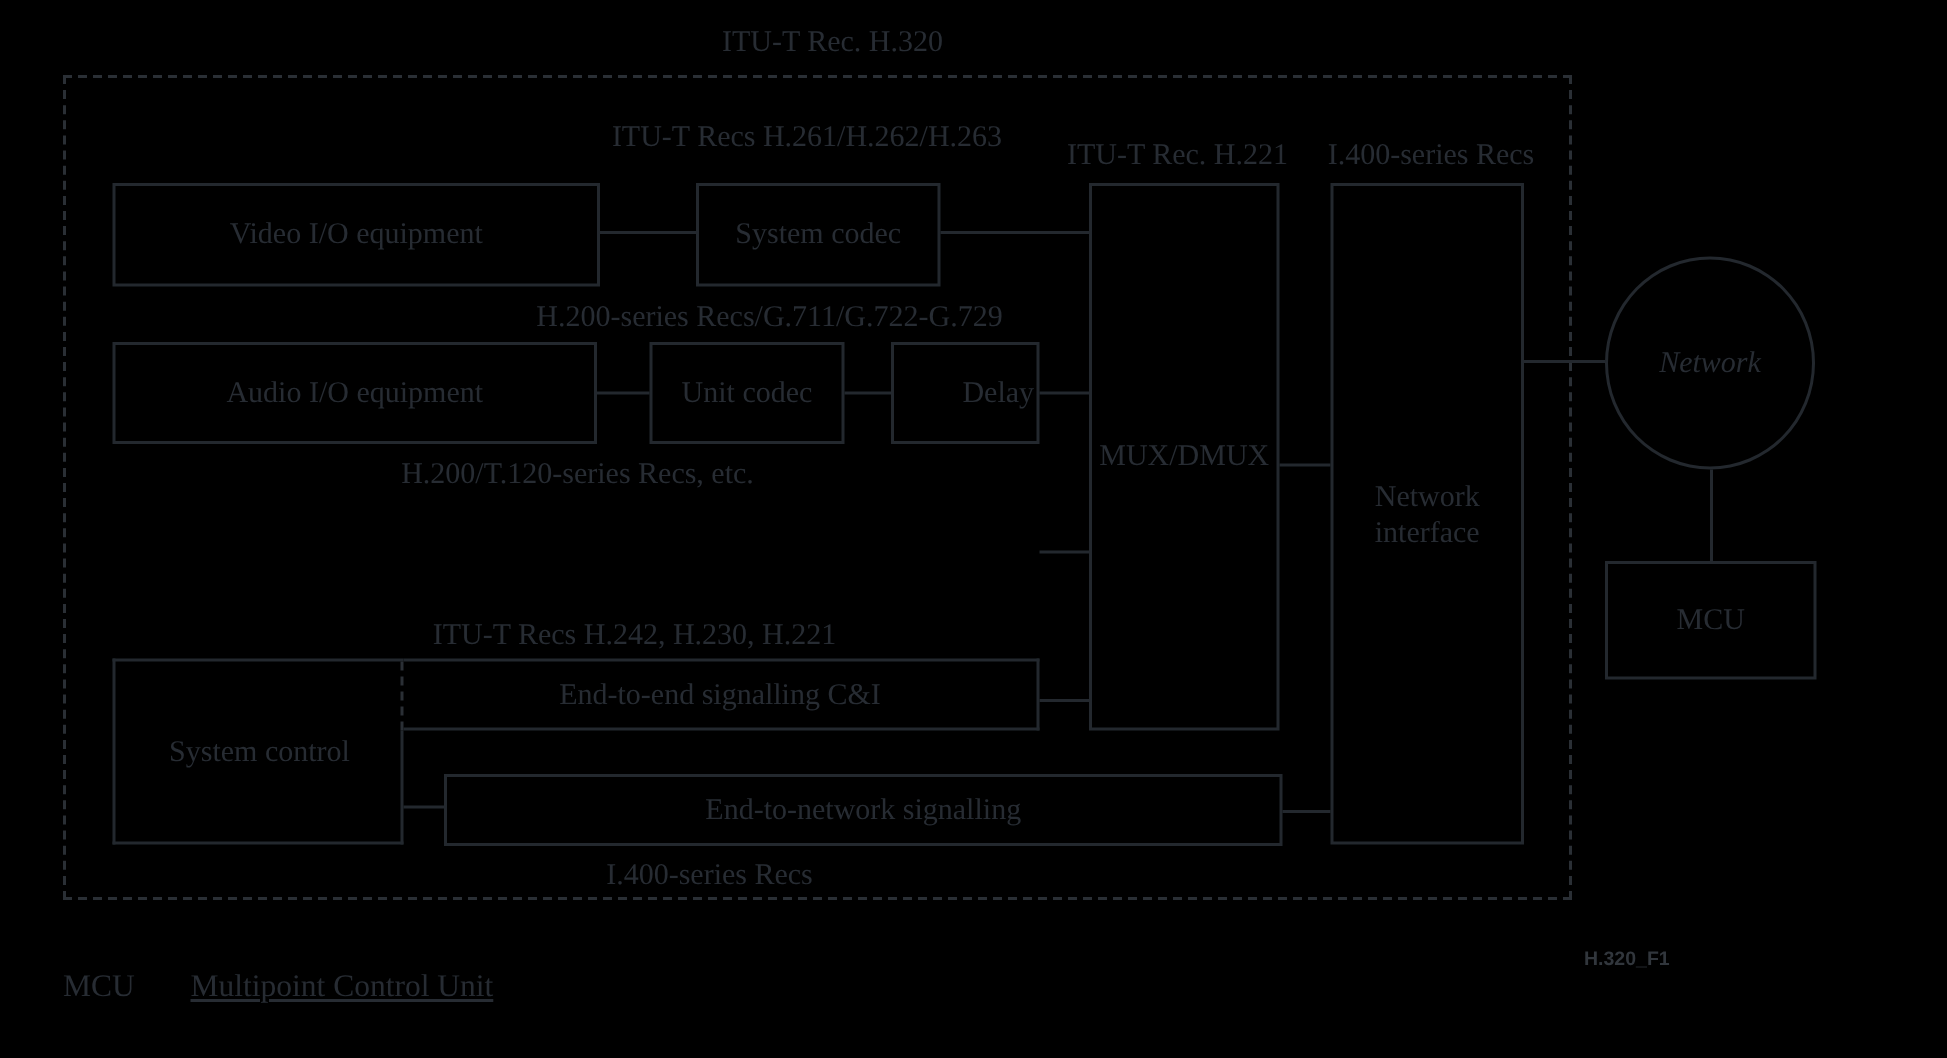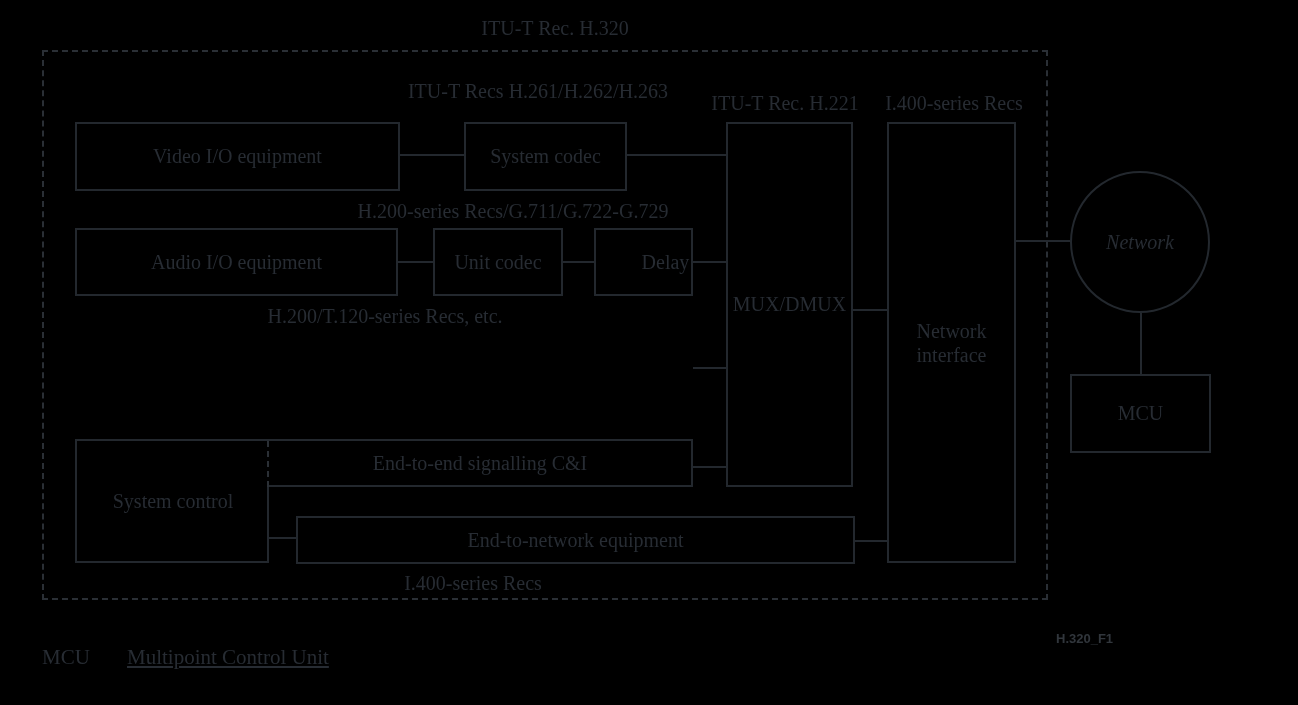--- a/index.html
+++ b/index.html
@@ -74,20 +74,21 @@
 
   <div class="ann" style="left:420px;top:17px;width:270px;">ITU-T Rec. H.320</div>
 
   <div class="outer-dash" style="left:42px;top:50px;width:1006px;height:550px;"></div>
 
   <div class="ann" style="left:390px;top:80px;width:296px;">ITU-T Recs H.261/H.262/H.263</div>
   <div class="ann" style="left:700px;top:92px;width:170px;">ITU-T Rec. H.221</div>
   <div class="ann" style="left:874px;top:92px;width:160px;">I.400-series Recs</div>
   <div class="ann" style="left:339px;top:200px;width:348px;">H.200-series Recs/G.711/G.722-G.729</div>
   <div class="ann" style="left:254px;top:305px;width:262px;">H.200/T.120-series Recs, etc.</div>
+  <div class="ann" style="left:274px;top:412px;width:298px;">ITU-T Recs H.242, H.230, H.221</div>
   <div class="ann" style="left:395px;top:572px;width:156px;">I.400-series Recs</div>
 
   <div class="box" style="left:75px;top:122px;width:325px;height:69px;">
     <span>Video I/O equipment</span>
   </div>
   <div class="box" style="left:464px;top:122px;width:163px;height:69px;">
     <span>System codec</span>
   </div>
 
   <div class="box" style="left:75px;top:228px;width:323px;height:68px;">
@@ -107,21 +108,21 @@
 
   <div class="vline" style="left:267px;top:487px;height:76px;"></div>
 
   <div class="vdash" style="left:267px;top:441px;height:46px;"></div>
 
   <div class="box" style="left:269px;top:439px;width:424px;height:48px;border-left:none;">
     <span>End-to-end signalling C&amp;I</span>
   </div>
 
   <div class="box" style="left:296px;top:516px;width:559px;height:48px;">
-    <span>End-to-network equipment</span>
+    <span>End-to-network signalling</span>
   </div>
 
   <div class="box" style="left:726px;top:122px;width:127px;height:365px;">
     <span>MUX/DMUX</span>
   </div>
 
   <div class="box" style="left:887px;top:122px;width:129px;height:441px;">
     <span class="wrap2">Network interface</span>
   </div>
 

